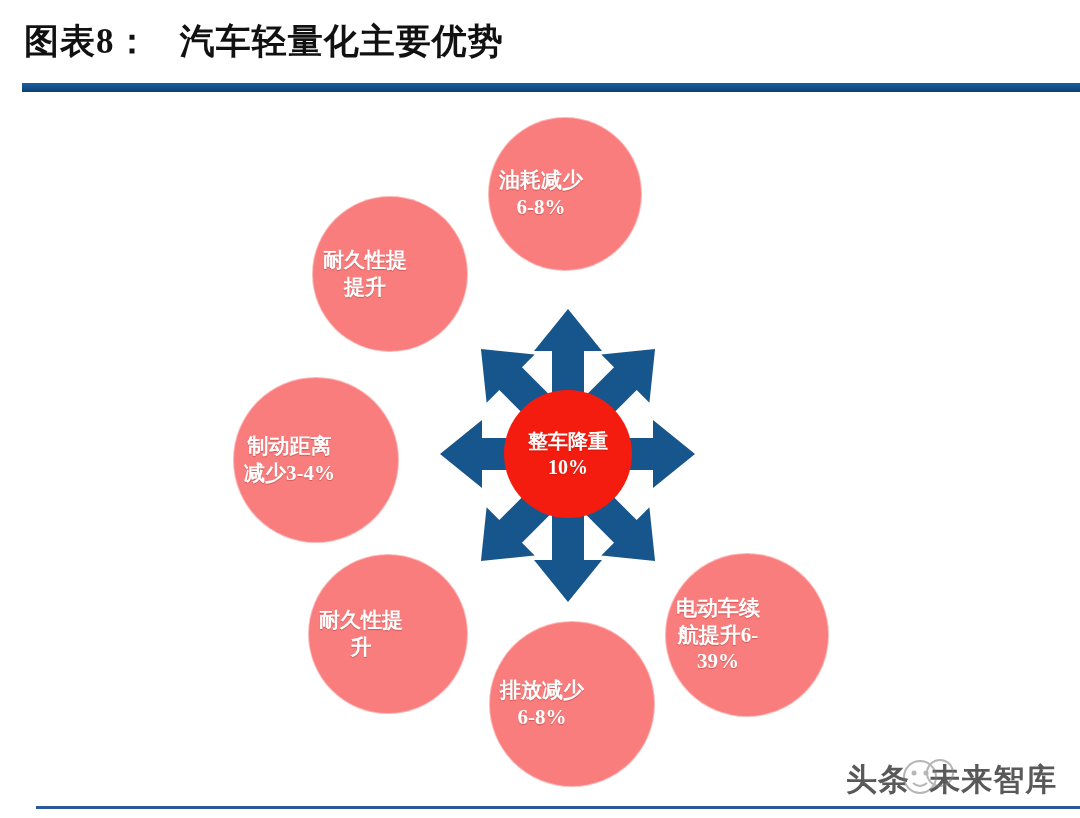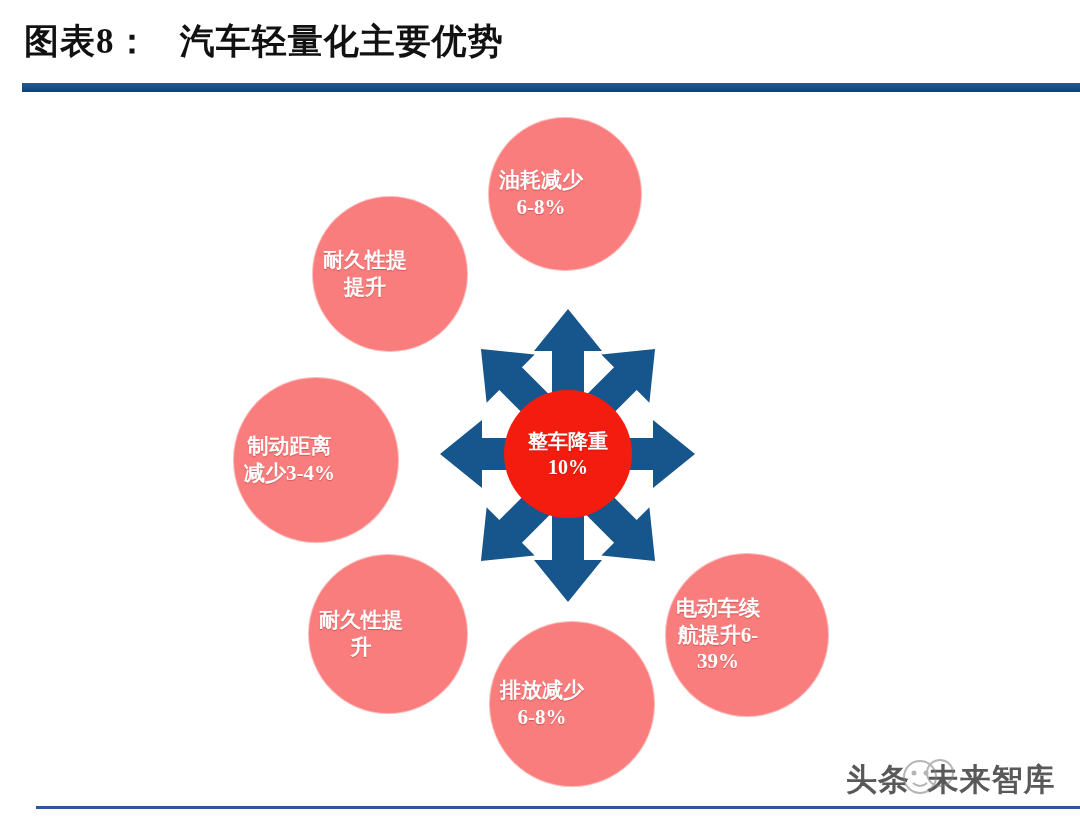--- a/index.html
+++ b/index.html
@@ -138,21 +138,21 @@
     left: 846px;
     top: 757px;
     width: 222px;
     height: 46px;
     opacity: 0.78;
   }
   #watermark-text {
     position: absolute;
     left: 0;
     top: 2px;
-    font-family: Liberation Serif, serif;
+    font-family: Liberation Sans, sans-serif;
     font-weight: bold;
     font-size: 31px;
     color: #2b2b2b;
     letter-spacing: 1px;
     white-space: pre;
   }
   #watermark-badge {
     position: absolute;
     left: 52px;
     top: 0px;

